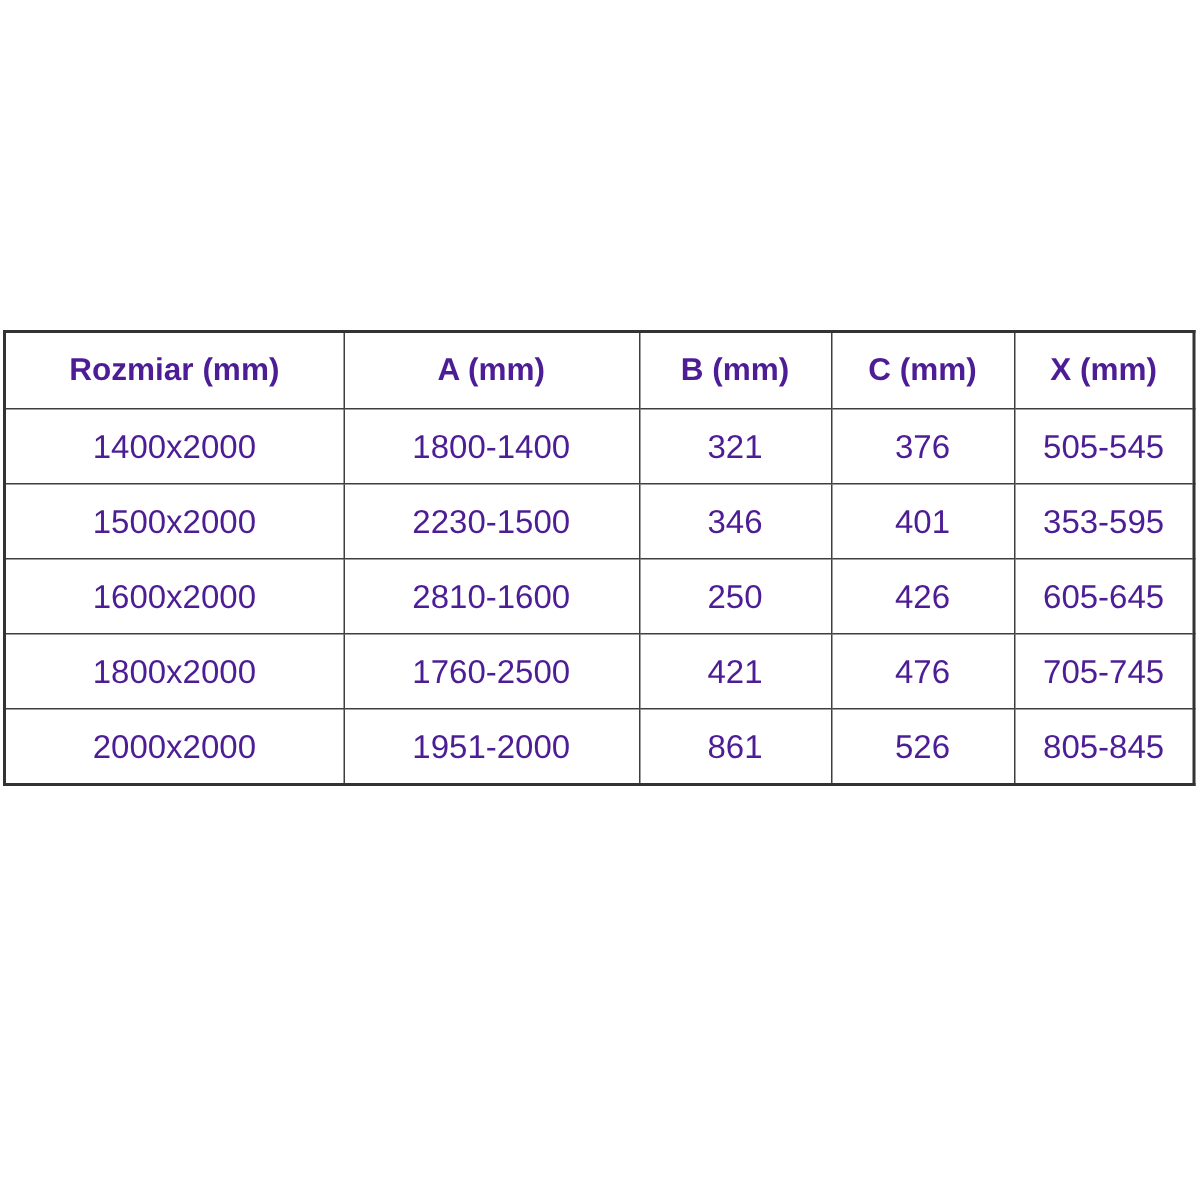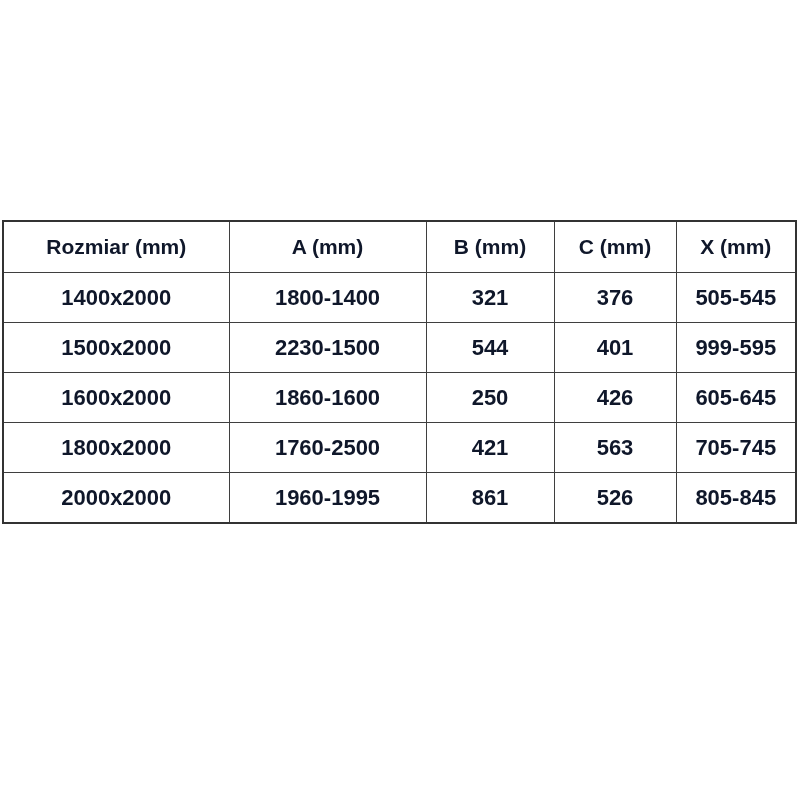--- a/index.html
+++ b/index.html
@@ -15,41 +15,41 @@
     background: #ffffff;
     overflow: hidden;
   }
   table.size-table {
     position: absolute;
     left: 2px;
     top: 220px;
     width: 793px;
     border-collapse: collapse;
     table-layout: fixed;
-    color: #0f172a;
+    color: #4c1d95;
     border: 2px solid #333333;
   }
   .size-table th,
   .size-table td {
     border: 1px solid #3f3f3f;
     text-align: center;
     vertical-align: middle;
     padding: 0;
     overflow: hidden;
     white-space: nowrap;
   }
   .size-table th {
     height: 50px;
     font-size: 21px;
     font-weight: bold;
   }
   .size-table td {
     height: 49px;
     font-size: 22px;
-    font-weight: bold;
+    font-weight: normal;
   }
 </style>
 </head>
 <body>
 
 <div class="canvas">
   <table class="size-table">
     <colgroup>
       <col style="width:226px">
       <col style="width:197px">
@@ -70,40 +70,40 @@
       <tr>
         <td>1400x2000</td>
         <td>1800-1400</td>
         <td>321</td>
         <td>376</td>
         <td>505-545</td>
       </tr>
       <tr>
         <td>1500x2000</td>
         <td>2230-1500</td>
-        <td>544</td>
+        <td>346</td>
         <td>401</td>
-        <td>999-595</td>
+        <td>353-595</td>
       </tr>
       <tr>
         <td>1600x2000</td>
-        <td>1860-1600</td>
+        <td>2810-1600</td>
         <td>250</td>
         <td>426</td>
         <td>605-645</td>
       </tr>
       <tr>
         <td>1800x2000</td>
         <td>1760-2500</td>
         <td>421</td>
-        <td>563</td>
+        <td>476</td>
         <td>705-745</td>
       </tr>
       <tr>
         <td>2000x2000</td>
-        <td>1960-1995</td>
+        <td>1951-2000</td>
         <td>861</td>
         <td>526</td>
         <td>805-845</td>
       </tr>
     </tbody>
   </table>
 </div>
 
 </body></html>

